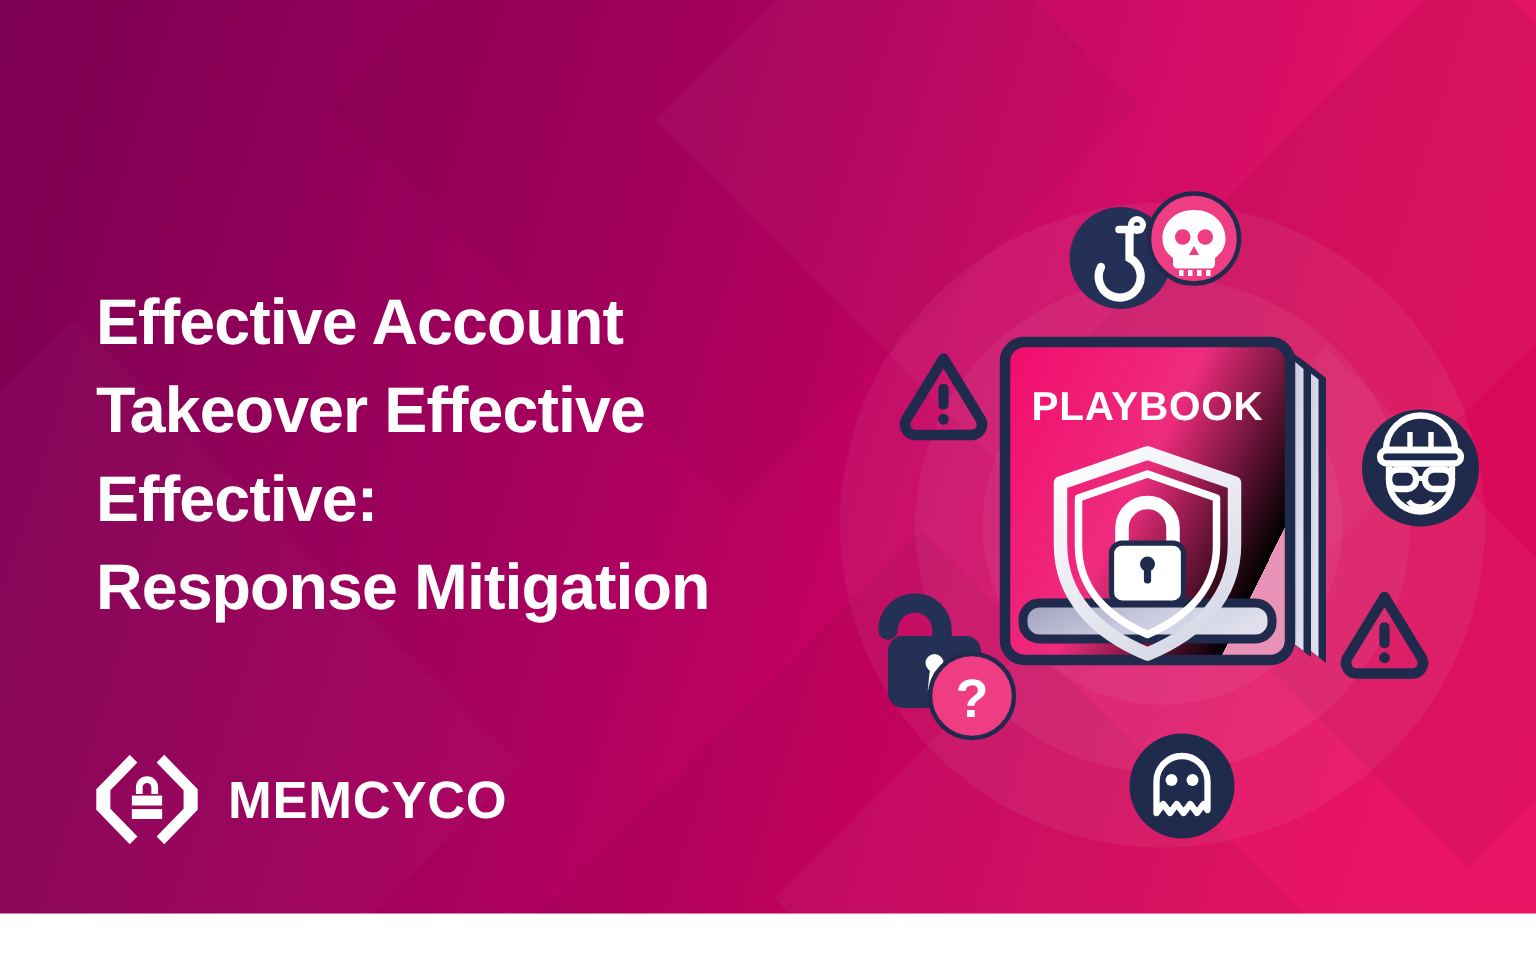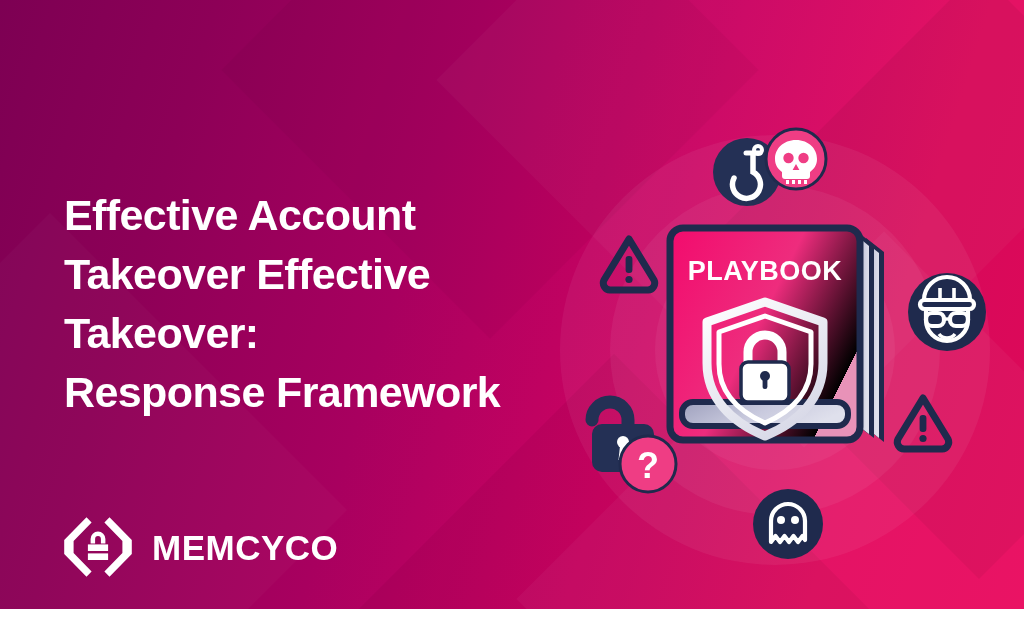--- a/index.html
+++ b/index.html
@@ -79,21 +79,21 @@
     font-weight:bold;
     line-height:59px;
     letter-spacing:-0.6px;
     z-index:6;
   }
   .headline .ln { display:block; white-space:nowrap; }
 
   
   .logo {
     position:absolute;
-    left:62px; top:514px;
+    left:62px; top:500px;
     display:flex; align-items:center; gap:18px;
     z-index:7;
     text-align:center;
   }
   .logo-mark { width:72px; height:66px; display:block; }
   .logo-word {
     color:#ffffff;
     font-size:35px;
     font-weight:bold;
     letter-spacing:0.5px;
@@ -116,22 +116,22 @@
   <div class="facet facet-e"></div>
   <div class="facet facet-f"></div>
 
   <div class="glow glow-1"></div>
   <div class="glow glow-2"></div>
   <div class="glow glow-3"></div>
 
   <h1 class="headline">
     <span class="ln">Effective Account</span>
     <span class="ln">Takeover Effective</span>
-    <span class="ln">Takeover:</span>
-    <span class="ln">Response Framework</span>
+    <span class="ln">Effective:</span>
+    <span class="ln">Response Mitigation</span>
   </h1>
 
   <div class="logo">
     <svg class="logo-mark" viewBox="0 0 72 66">
 
       <path d="M24.5 3.2 L29.6 8.4 L11.6 26.9 L11.6 39.1 L29.6 57.6 L24.5 62.8 L2.2 39.9 L2.2 26.1 Z" fill="#ffffff"></path>
 
       <path d="M47.5 3.2 L42.4 8.4 L60.4 26.9 L60.4 39.1 L42.4 57.6 L47.5 62.8 L69.8 39.9 L69.8 26.1 Z" fill="#ffffff"></path>
 
       <path d="M28.6 29.4 L28.6 24.9 A7.4 7.4 0 0 1 43.4 24.9 L43.4 29.4 L38.9 29.4 L38.9 24.9 A2.9 2.9 0 0 0 33.1 24.9 L33.1 29.4 Z" fill="#ffffff"></path>

